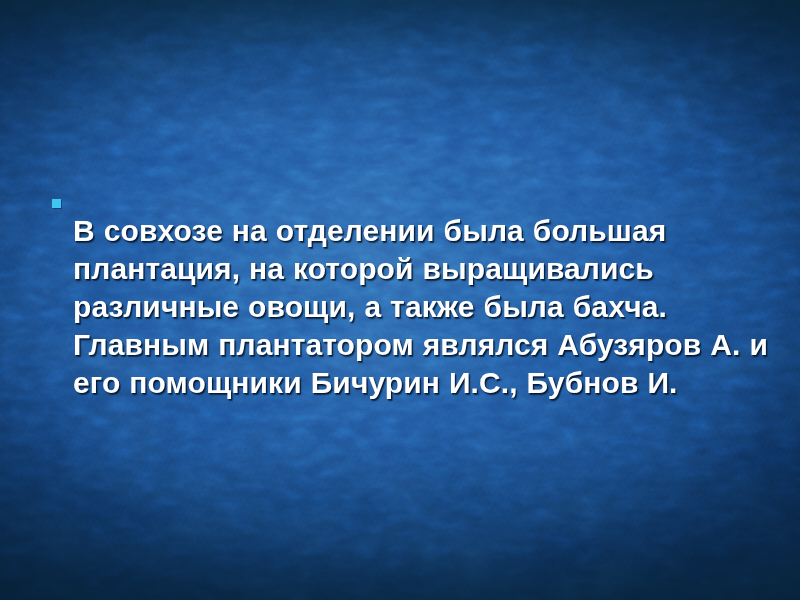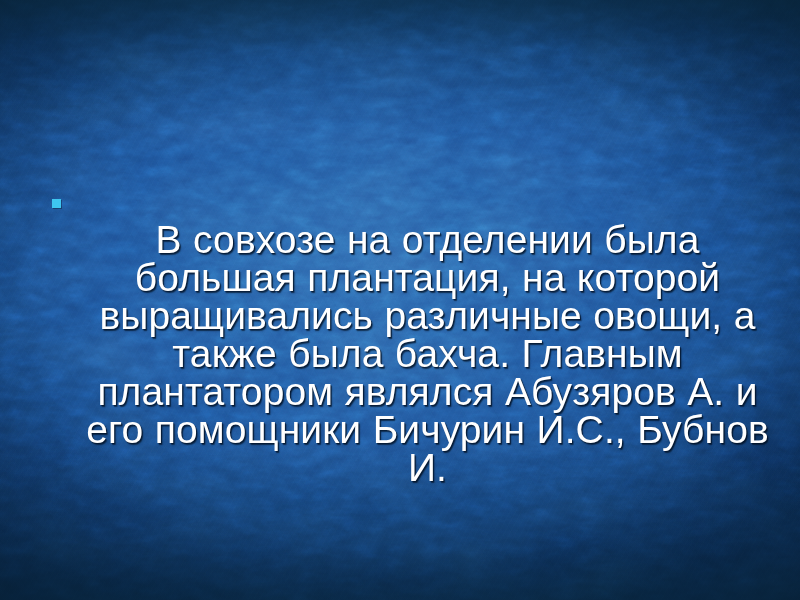--- a/index.html
+++ b/index.html
@@ -133,29 +133,28 @@
     height: 9px;
     margin-top: 17px;
     margin-right: 12px;
     background: #3ec6f0;
     box-shadow: 1px 1px 0 rgba(0,0,0,0.30);
   }
 
   .bullet-text {
     flex: 1 1 auto;
     color: #ffffff;
-    font-size: 39px;
+    font-size: 30px;
     line-height: 38px;
-    font-weight: 400;
+    font-weight: 700;
     letter-spacing: 0.1px;
     text-shadow:
       1.5px 1.5px 1.4px rgba(2,14,32,0.70),
       1px 1px 0 rgba(2,14,32,0.45);
     word-spacing: 0.5px;
-    text-align: center;
   }
 </style>
 </head>
 <body>
 
 <div class="slide">
 
   <div class="bg-base"></div>
 
   <div class="bg-tex">

